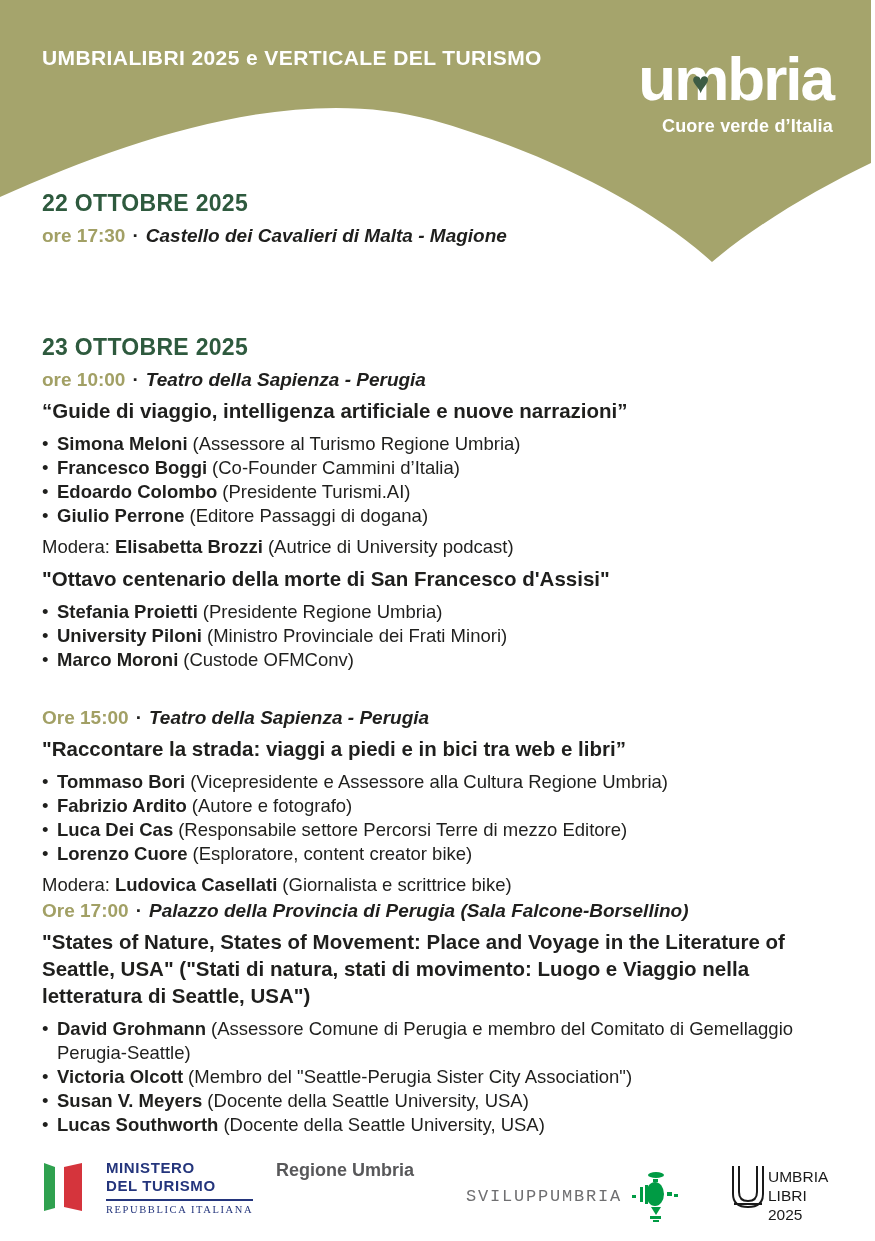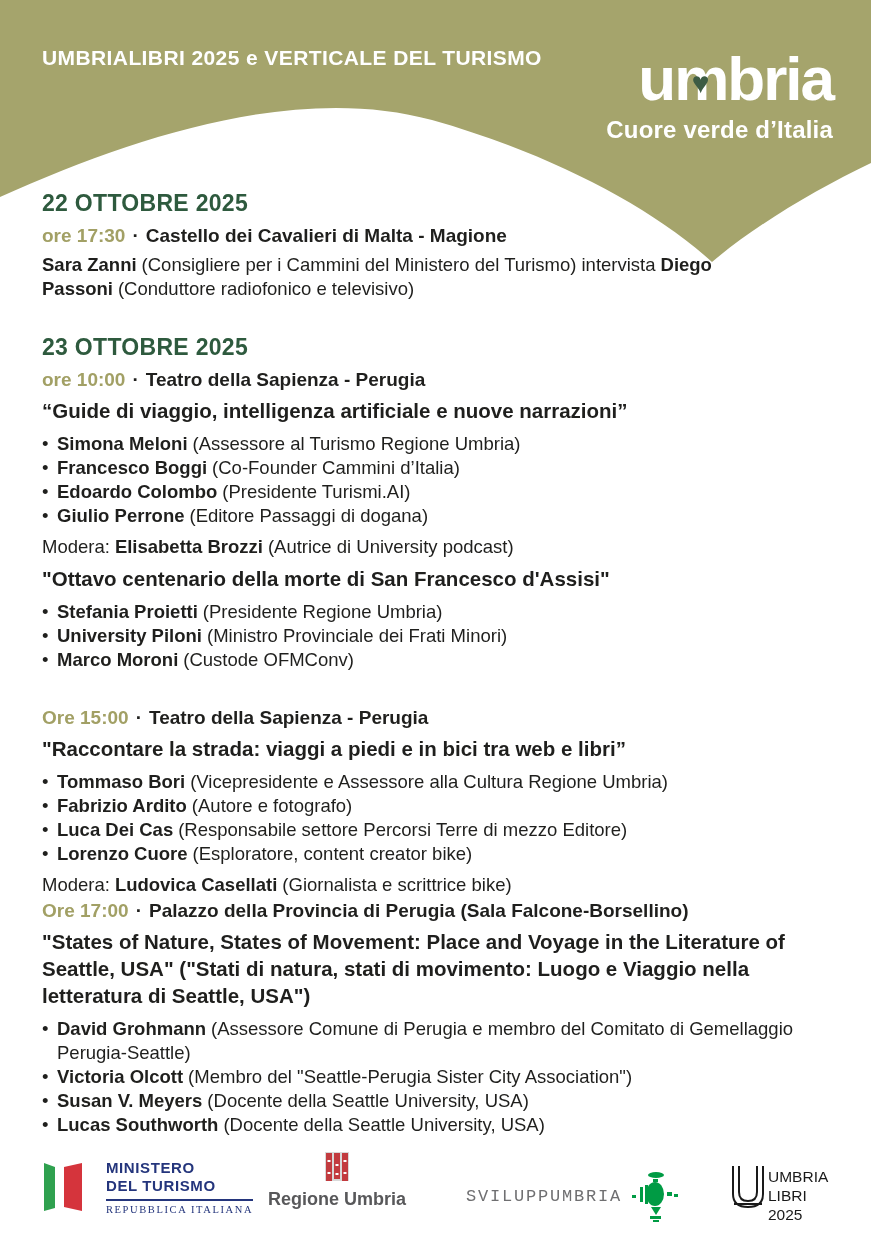--- a/index.html
+++ b/index.html
@@ -10,54 +10,54 @@
 
   
   .header-bg { position:absolute; top:0; left:0; }
   .header-title { position:absolute; top:46px; left:42px; color:#ffffff;
     font-size:21px; font-weight:bold; letter-spacing:.4px; }
   .brand { position:absolute; top:48px; right:38px; text-align:right; color:#ffffff; }
   .brand-word { font-size:62px; font-weight:bold; letter-spacing:-2px; line-height:1; }
   .brand-m { position:relative; display:inline-block; }
   .brand-heart { position:absolute; left:50%; top:56%; transform:translate(-50%,-50%);
     font-size:30px; color:#3d5c44; letter-spacing:0; line-height:1; }
-  .brand-tagline { font-size:24px; font-weight:bold; letter-spacing:.2px; margin-top:6px; }
+  .brand-tagline { font-size:18px; font-weight:bold; letter-spacing:.2px; margin-top:6px; }
 
   
   .sec { position:absolute; left:42px; width:752px; }
   #secA { top:190px; } #secB { top:334px; } #secC { top:560px; }
   #secD { top:706px; } #secE { top:899px; }
 
   .date-h { font-size:23px; line-height:26px; font-weight:bold; color:#2e5a3e;
     letter-spacing:.3px; margin-bottom:8px; }
   .when { font-size:19px; line-height:24px; }
   .time { font-weight:bold; color:#a2a065; }
   .dot { color:#1f1f1d; margin:0 7px; font-weight:bold; }
-  .venue { font-weight:bold; color:#1f1f1d; }
+  .venue { font-weight:bold; font-style:italic; color:#1f1f1d; }
   .etitle { font-size:20.5px; line-height:27px; font-weight:bold; color:#1f1f1d;
     margin:5px 0 8px 0; }
   .para { font-size:18.5px; line-height:24px; margin-top:5px; }
   .name { font-weight:bold; }
   .role { margin-left:5px; }
   .conn { margin-left:5px; }
   .speakers { margin-top:2px; }
   .speaker { position:relative; font-size:18.5px; line-height:24px; padding-left:15px; }
   .bullet { position:absolute; left:0; top:0; font-size:18.5px; }
   .modera { font-size:18.5px; line-height:24px; margin-top:7px; }
   .modera .name { margin-left:5px; }
 
   
   .footer { position:absolute; left:0; top:1145px; width:875px; height:90px; }
   .lg { position:absolute; display:flex; }
   .lg-ministero { left:42px; top:14px; align-items:center; }
   .lg-ministero .txt { margin-left:16px; color:#24357c; }
   .min-line { font-size:15px; line-height:18px; font-weight:bold; letter-spacing:.6px; }
   .min-rule { border-top:2px solid #24357c; margin:4px 0 3px 0; }
   .min-sub { font-family:"Liberation Serif", serif; font-size:10.5px; letter-spacing:1.6px; }
-  .lg-regione { left:276px; top:6px; width:122px; flex-direction:column; align-items:center; }
+  .lg-regione { left:276px; top:6px; width:122px; flex-direction:row; align-items:center; }
   .reg-label { font-size:18px; font-weight:bold; color:#58585a; margin-top:5px; white-space:nowrap; }
   .lg-sviluppo { left:466px; top:24px; align-items:center; }
   .svi-label { font-size:17px; font-weight:500; color:#6f6f71; letter-spacing:1.8px;font-family:Liberation Mono, monospace; }
   .svi-icon { margin-left:8px; }
   .lg-umbrialibri { left:728px; top:20px; align-items:flex-start; }
   .umb-txt { color:#1a1a1a; font-size:15.5px; line-height:19px; font-weight:500; margin-top:2px; }
 </style>
 </head>
 <body>
 
@@ -74,23 +74,20 @@
       <span>u</span><span class="brand-m"><span>m</span><span class="brand-heart">♥</span></span><span>bria</span>
     </div>
     <div class="brand-tagline">Cuore verde d’Italia</div>
   </div>
 
   <section class="sec" id="secA">
     <h2 class="date-h">22 OTTOBRE 2025</h2>
     <div class="when">
       <span class="time">ore 17:30</span><span class="dot">·</span><span class="venue">Castello dei Cavalieri di Malta - Magione</span>
     </div>
-    <p class="para">
-      <span class="name">Sara Zanni</span><span class="role">(Consigliere per i Cammini del Ministero del Turismo)</span><span class="conn">intervista</span><span class="name conn">Diego Passoni</span><span class="role">(Conduttore radiofonico e televisivo)</span>
-    </p>
   </section>
 
   <section class="sec" id="secB">
     <h2 class="date-h">23 OTTOBRE 2025</h2>
     <div class="when">
       <span class="time">ore 10:00</span><span class="dot">·</span><span class="venue">Teatro della Sapienza - Perugia</span>
     </div>
     <div class="etitle">“Guide di viaggio, intelligenza artificiale e nuove narrazioni”</div>
     <div class="speakers">
       <div class="speaker"><span class="bullet">•</span><span class="name">Simona Meloni</span><span class="role">(Assessore al Turismo Regione Umbria)</span></div>

